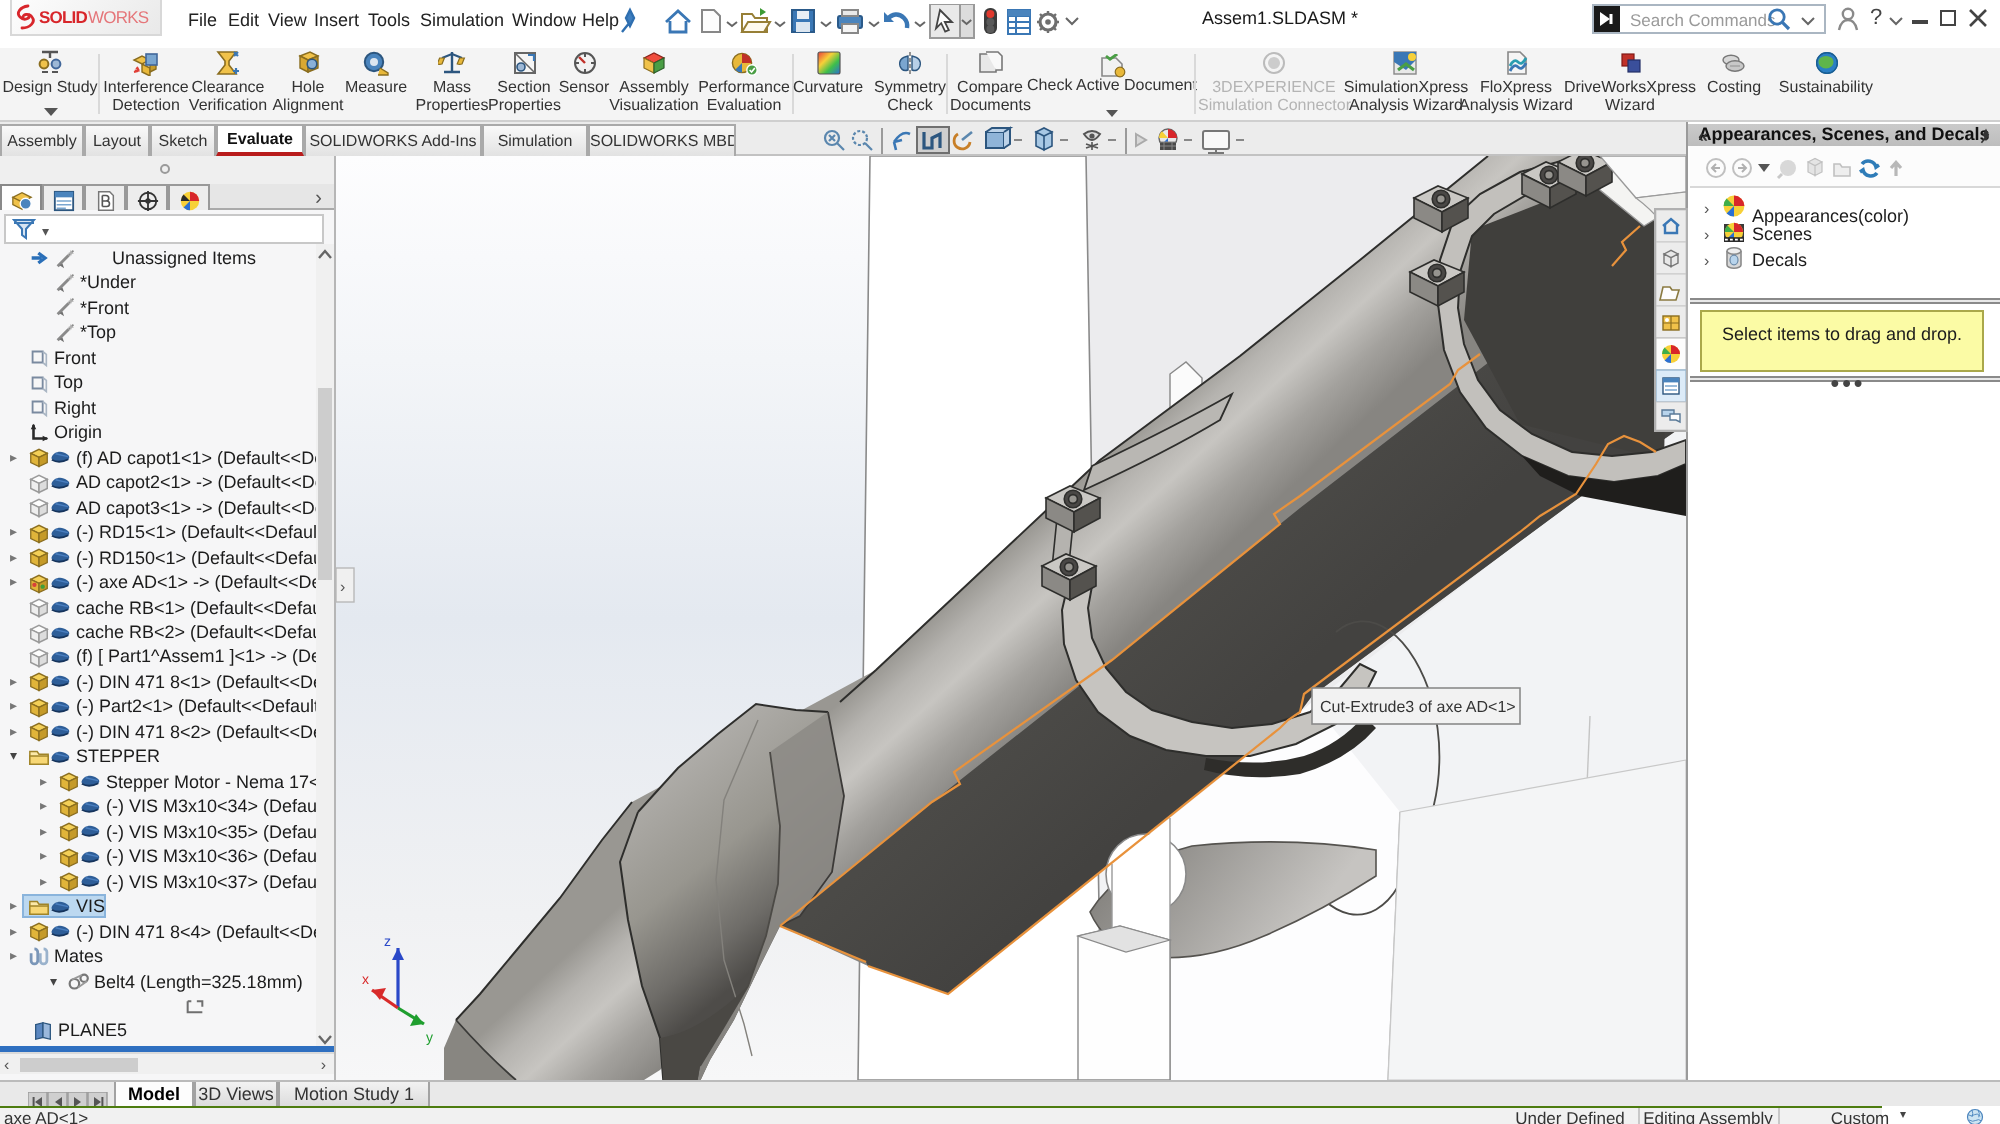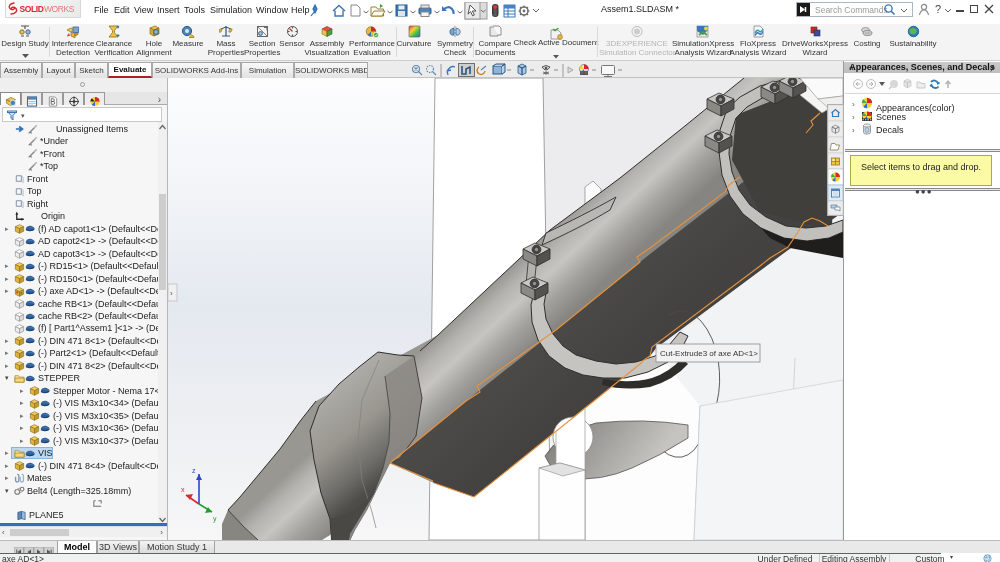--- a/index.html
+++ b/index.html
@@ -687,21 +687,21 @@
     <div class="trow" style="top:119.6px;">
         <svg style="margin-left:14px" width="11" height="11" viewBox="0 0 12 12">
           <use href="#i-plane"></use>
         </svg>
         <span style="margin-left:2px">Right</span>
       </div>
     <div class="trow" style="top:132px;">
         <svg style="margin-left:14px" width="11" height="11" viewBox="0 0 12 12">
           <use href="#i-origin"></use>
         </svg>
-        <span style="margin-left:16px">Origin</span>
+        <span style="margin-left:2px">Origin</span>
       </div>
     <div class="trow" style="top:144.5px;">
         <span class="ex">▸</span>
         <svg class="ic1" width="11" height="11" viewBox="0 0 12 12">
           <use href="#i-cube"></use>
         </svg>
         <svg width="11" height="11" viewBox="0 0 12 12">
           <use href="#i-hat"></use>
         </svg>
         <span style="margin-left:2px">(f) AD capot1&lt;1&gt; (Default&lt;&lt;Defaul</span>
@@ -892,21 +892,21 @@
         </svg>
         <span style="margin-left:2px">(-) DIN 471 8&lt;4&gt; (Default&lt;&lt;Defau</span>
       </div>
     <div class="trow" style="top:393.8px;">
         <span class="ex">▸</span>
         <svg class="ic1" width="11" height="11" viewBox="0 0 12 12">
           <use href="#i-mates"></use>
         </svg>
         <span style="margin-left:2px">Mates</span>
       </div>
-    <div class="trow" style="top:406.3px;">
+    <div class="trow" style="top:406.3px;padding-left:20px;">
         <span class="ex" style="color:#444">▾</span>
         <svg class="ic1" width="11" height="11" viewBox="0 0 12 12">
           <use href="#i-belt"></use>
         </svg>
         <span style="margin-left:2px">Belt4 (Length=325.18mm)</span>
       </div>
     <div class="trow" style="top:418.8px;flex-direction:column;">
         <svg class="ic1" style="margin-left:28px" width="11" height="11" viewBox="0 0 12 12">
           <use href="#i-sketch"></use>
         </svg>

